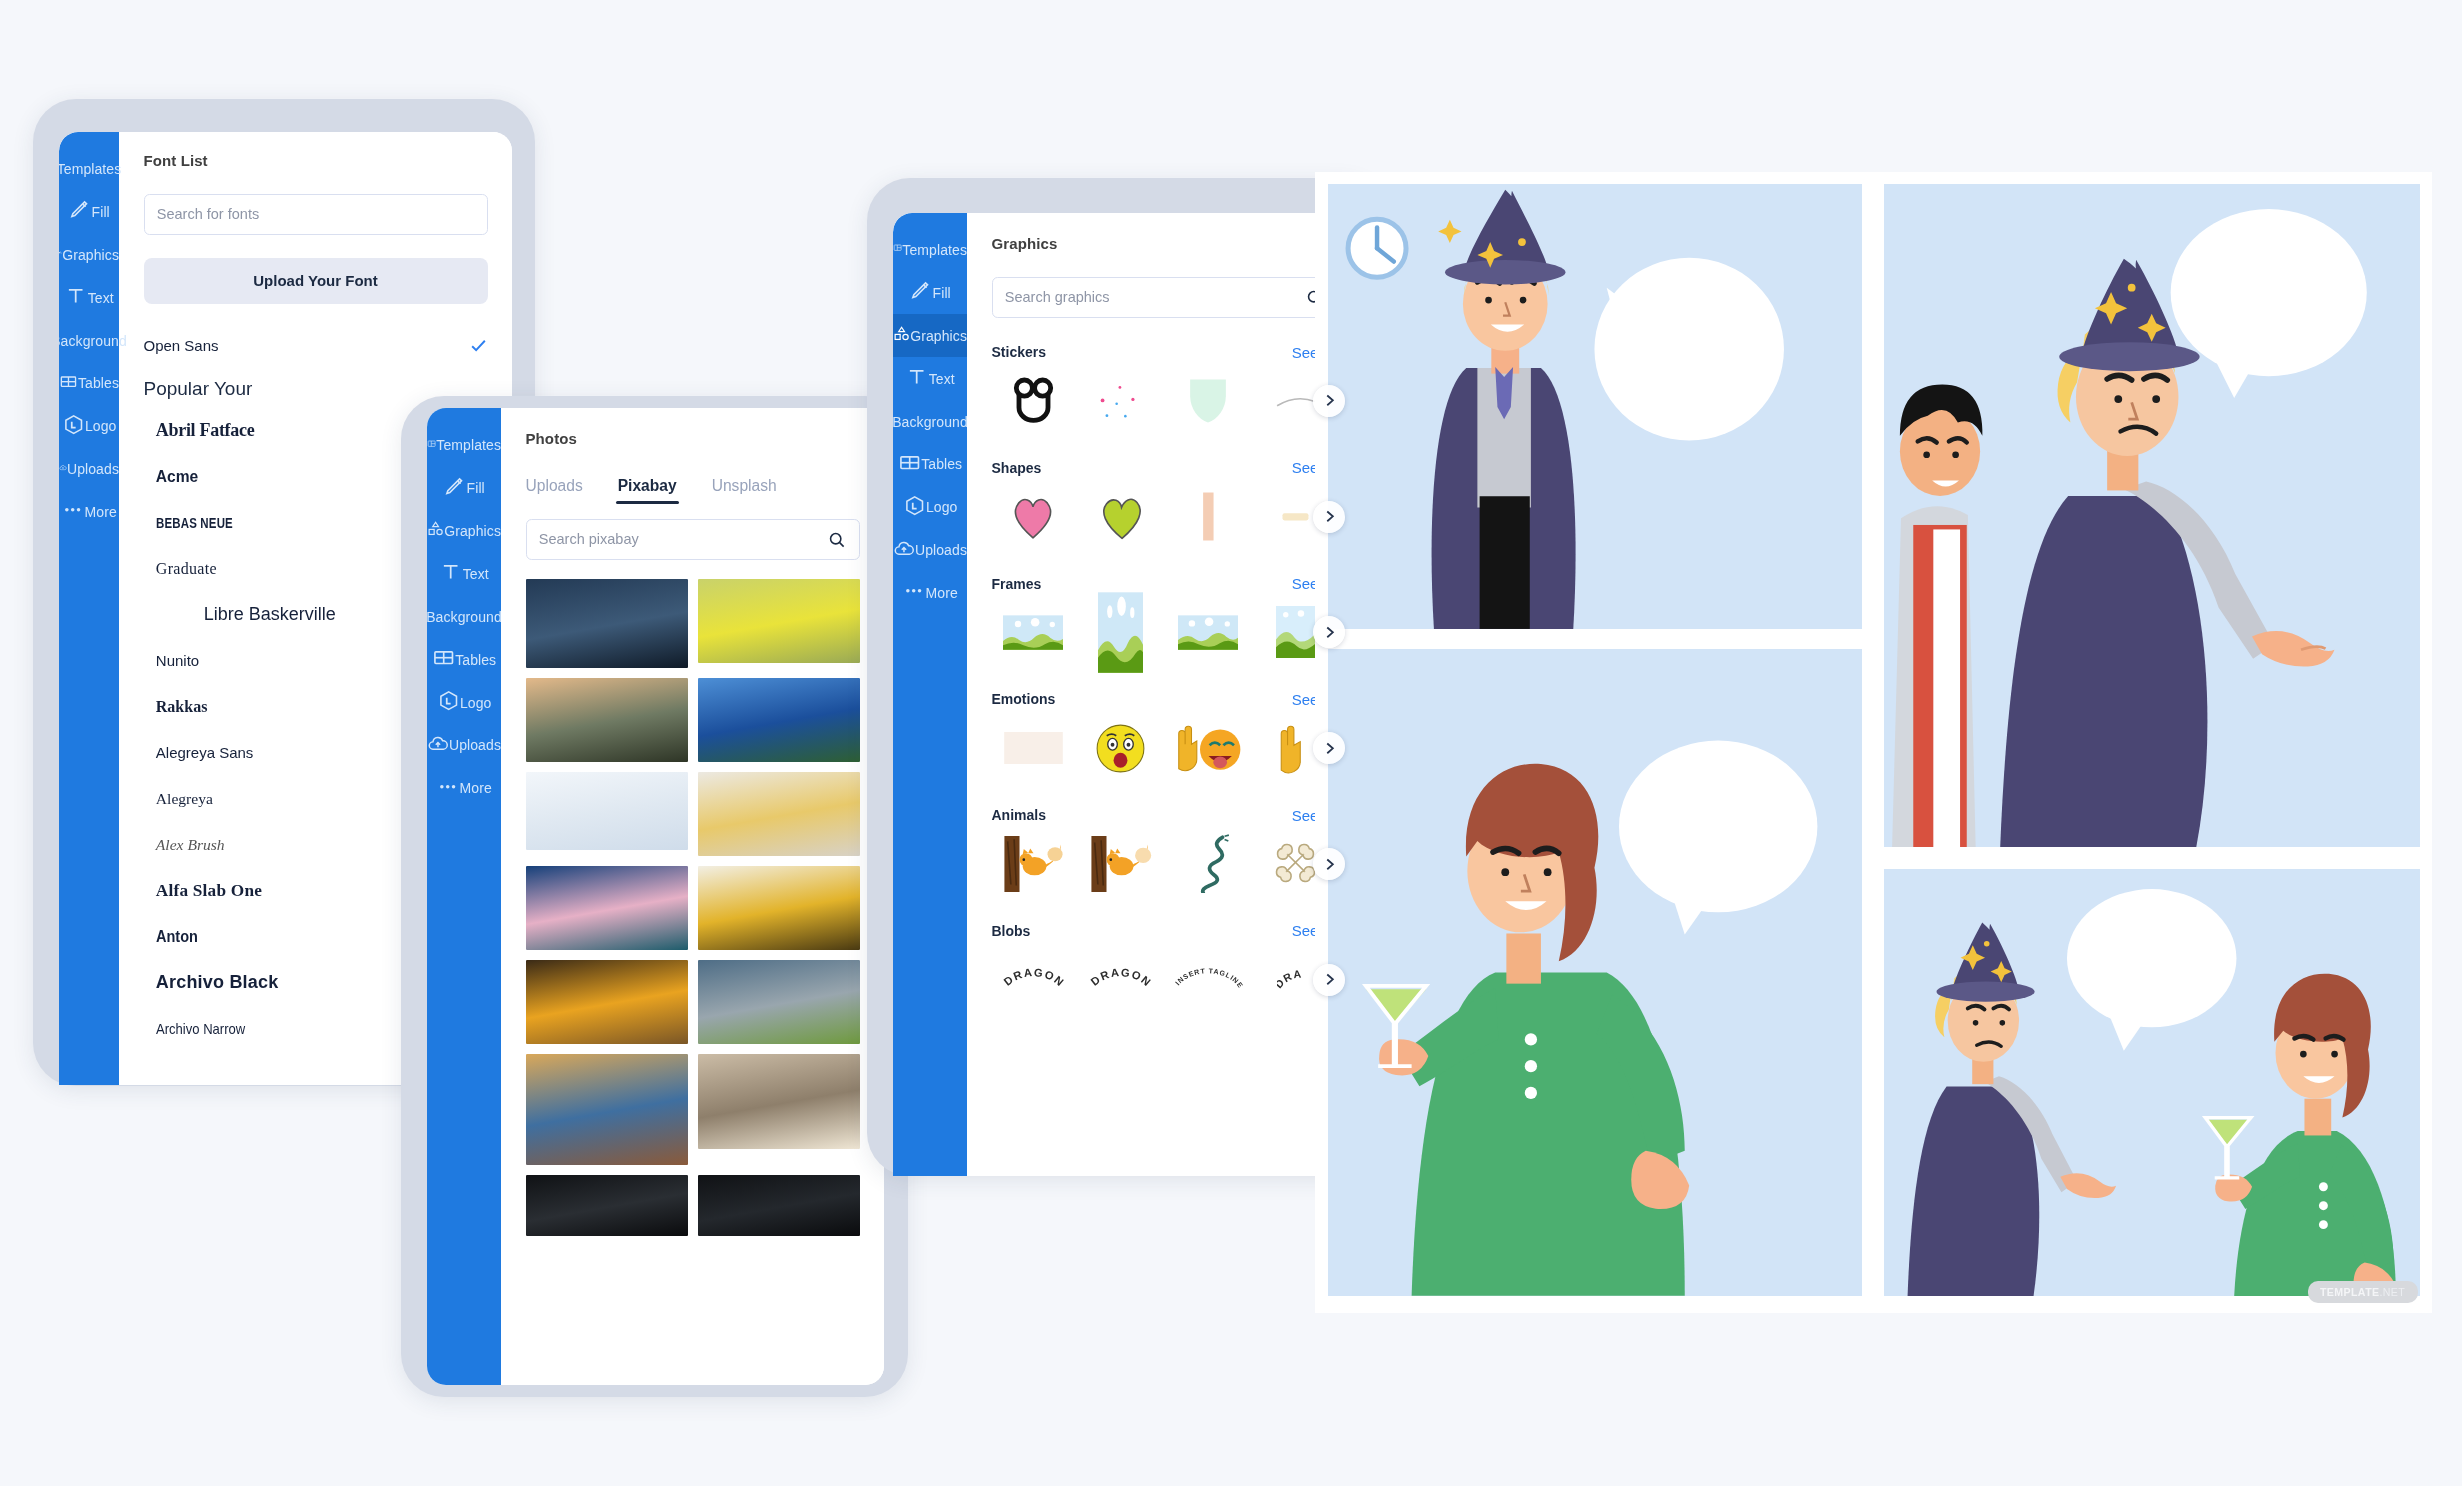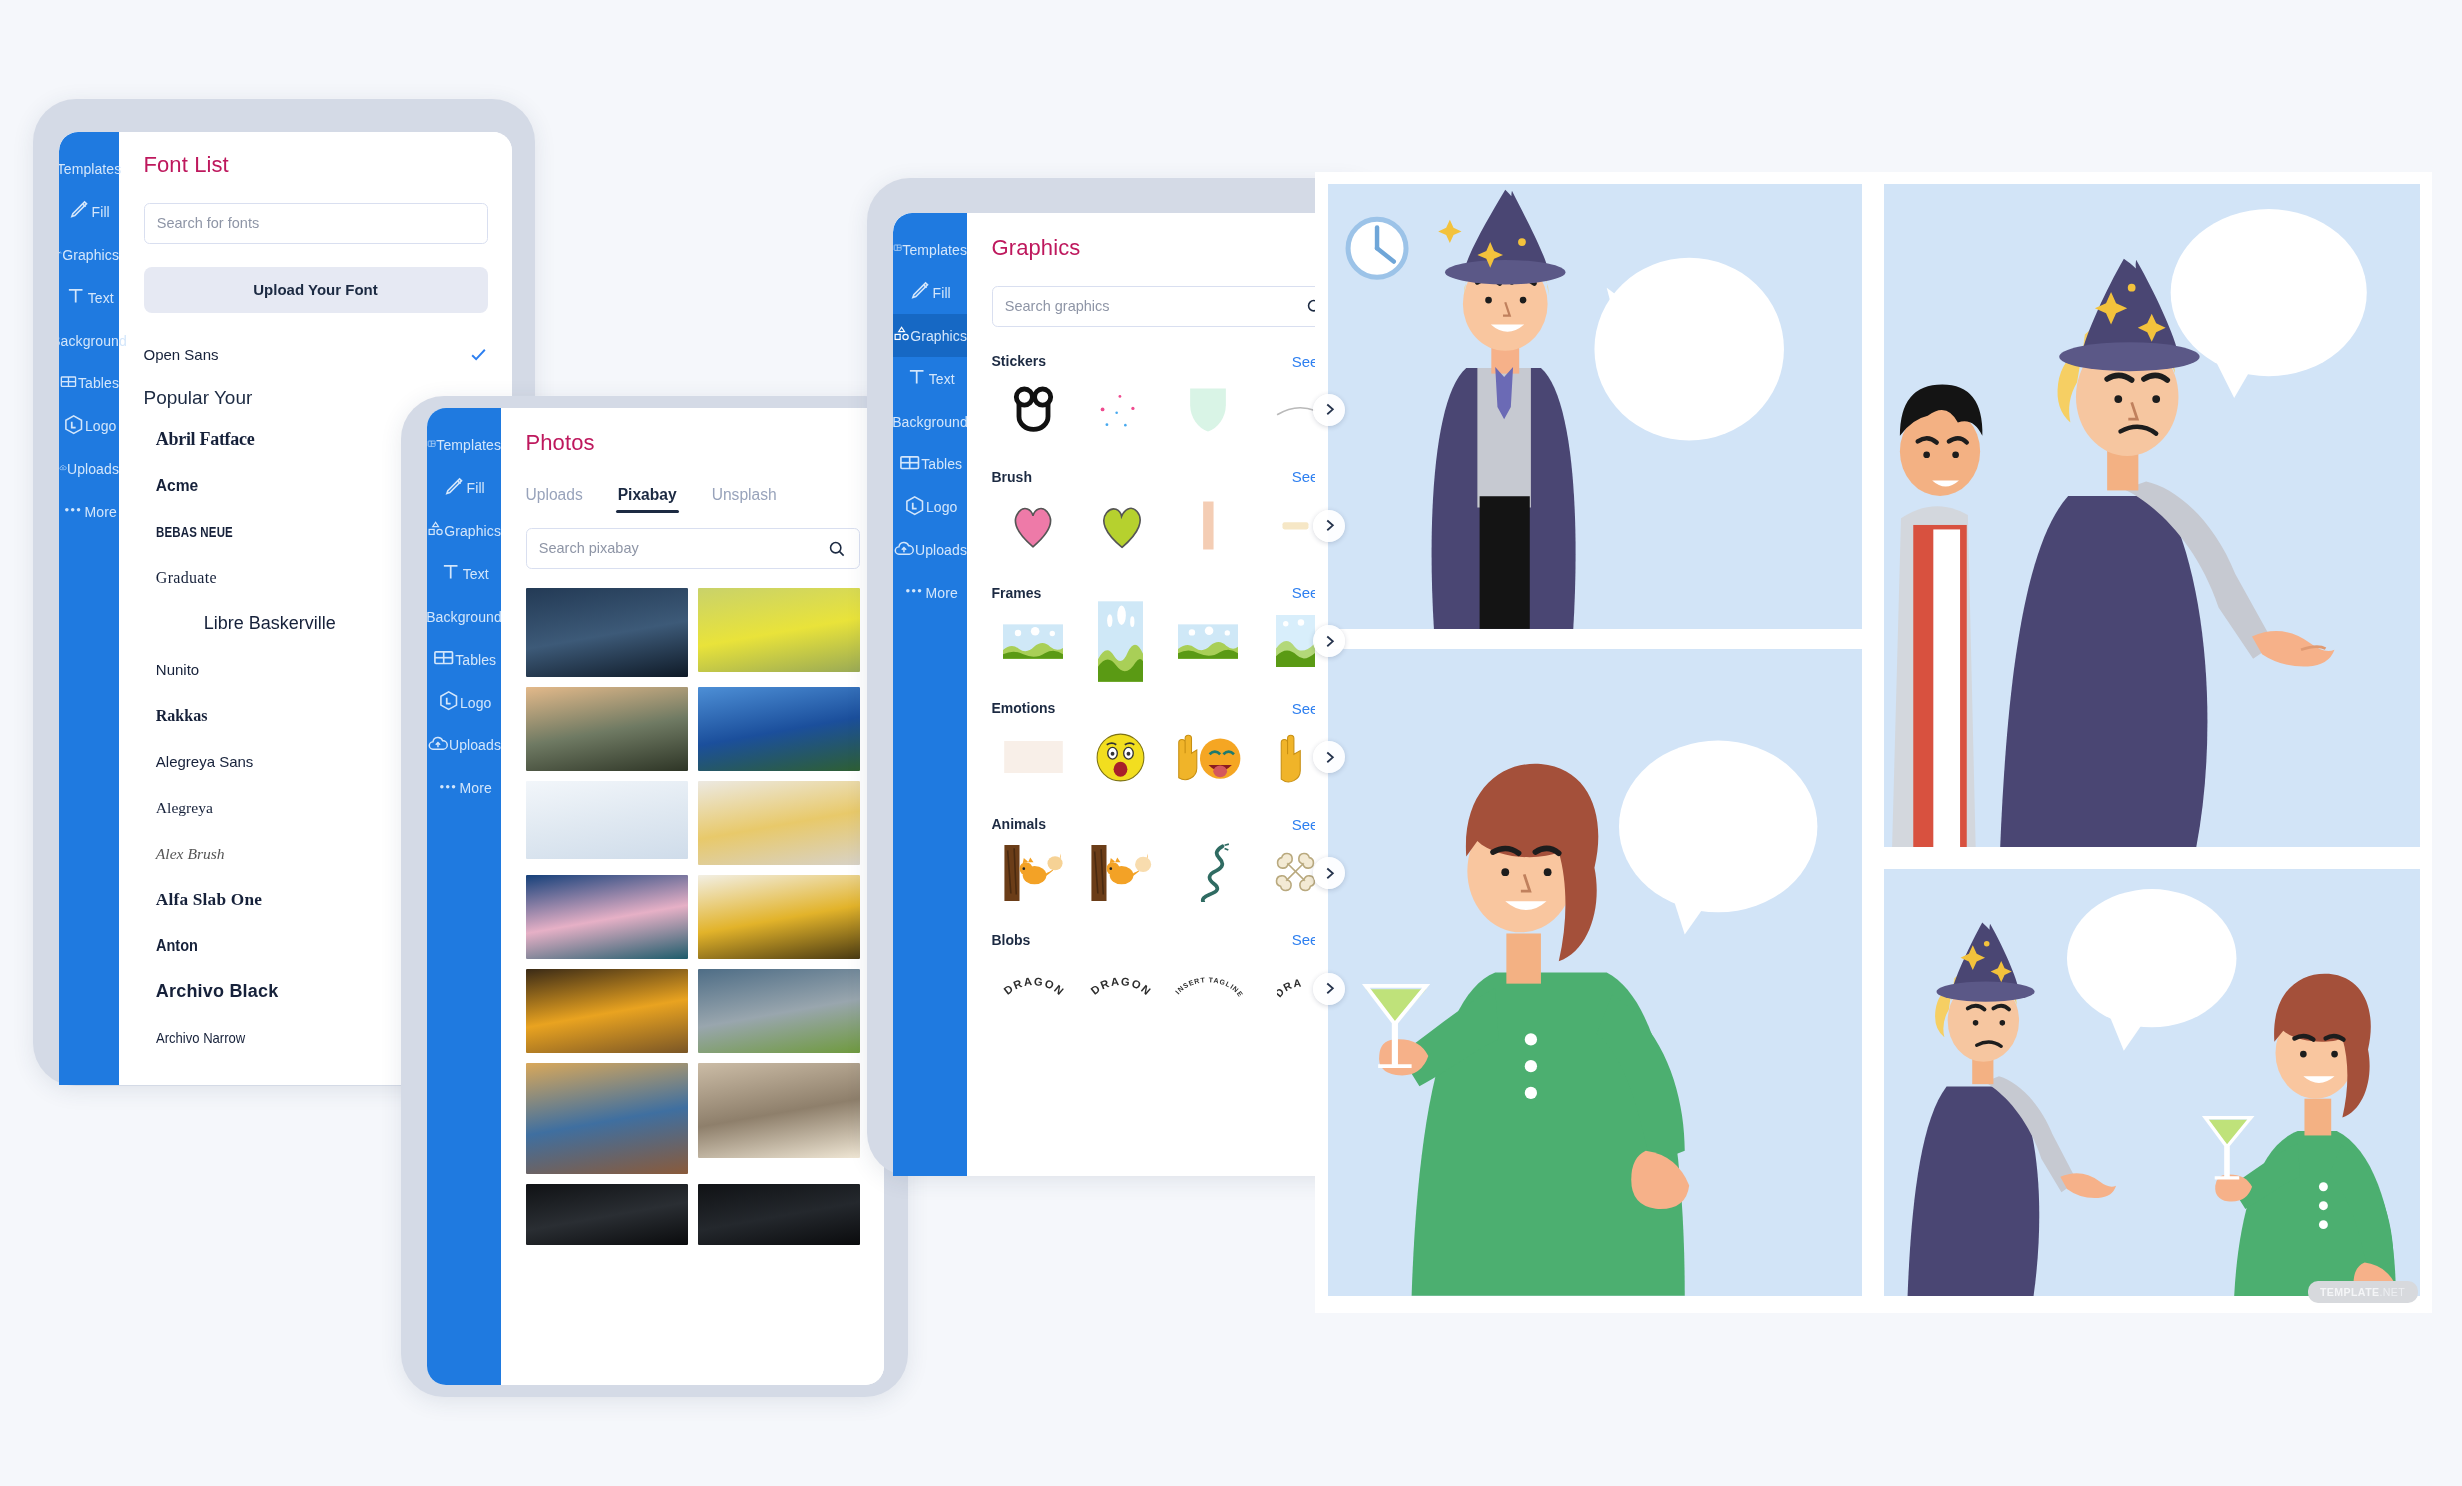--- a/index.html
+++ b/index.html
@@ -56,23 +56,23 @@
   }
 
   
   .panel {
     flex: 1 1 auto;
     background: #fff;
     overflow: hidden;
     position: relative;
   }
   .panel-title {
-    font-size: 22px;
-    font-weight: normal;
-    color: #be185d;
+    font-size: 15px;
+    font-weight: bold;
+    color: #404040;
     letter-spacing: 0.1px;
   }
   .srch {
     border: 0.6px solid #d9dff0;
     border-radius: 5.6px;
     height: 41px;
     display: flex;
     align-items: center;
     padding: 0 12.3px;
     background: #fff;
@@ -646,21 +646,21 @@
                 <path d="M4 30 Q40 8 76 22" stroke="#b9b9b9" stroke-width="3" fill="none"></path>
               </svg>
             </div>
             <div class="chev">
               <svg viewBox="0 0 24 24" width="16.7" height="16.7" fill="none" stroke="#26344d" stroke-width="2.6">
                 <path d="M9 5l8 7-8 7"></path>
               </svg>
             </div>
           </div>
           <div class="cat">
-            <div class="cat-name">Brush</div>
+            <div class="cat-name">Shapes</div>
             <div class="see-all">See all</div>
           </div>
           <div class="cat-row">
             <div class="cat-cell" aria-label="pink-heart">
               <svg viewBox="0 0 90 90" width="48" height="48">
                 <path d="M45 84 C12 56 6 34 18 19 C29 6 42 14 45 26 C48 14 61 6 72 19 C84 34 78 56 45 84Z" fill="#ee7aa8" stroke="#555" stroke-width="3"></path>
               </svg>
             </div>
             <div class="cat-cell" aria-label="lime-green-heart">
               <svg viewBox="0 0 90 90" width="48" height="48">

